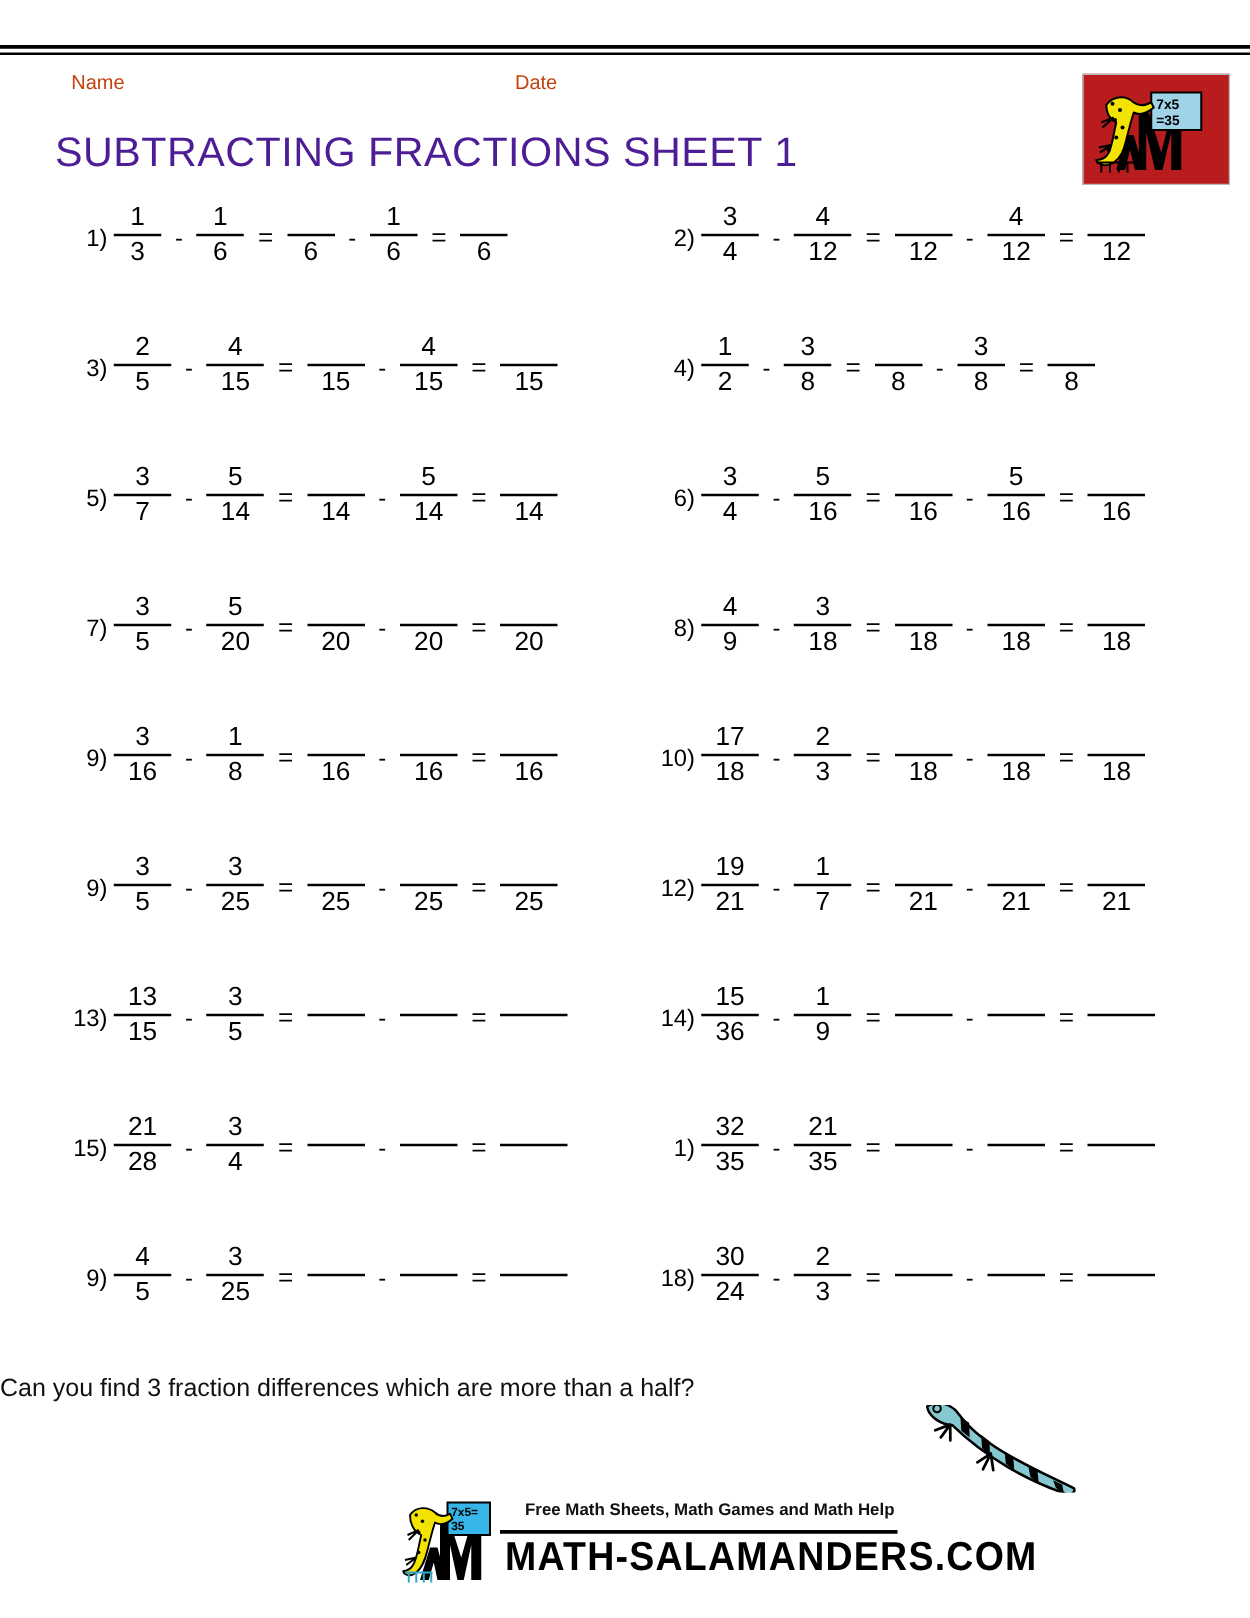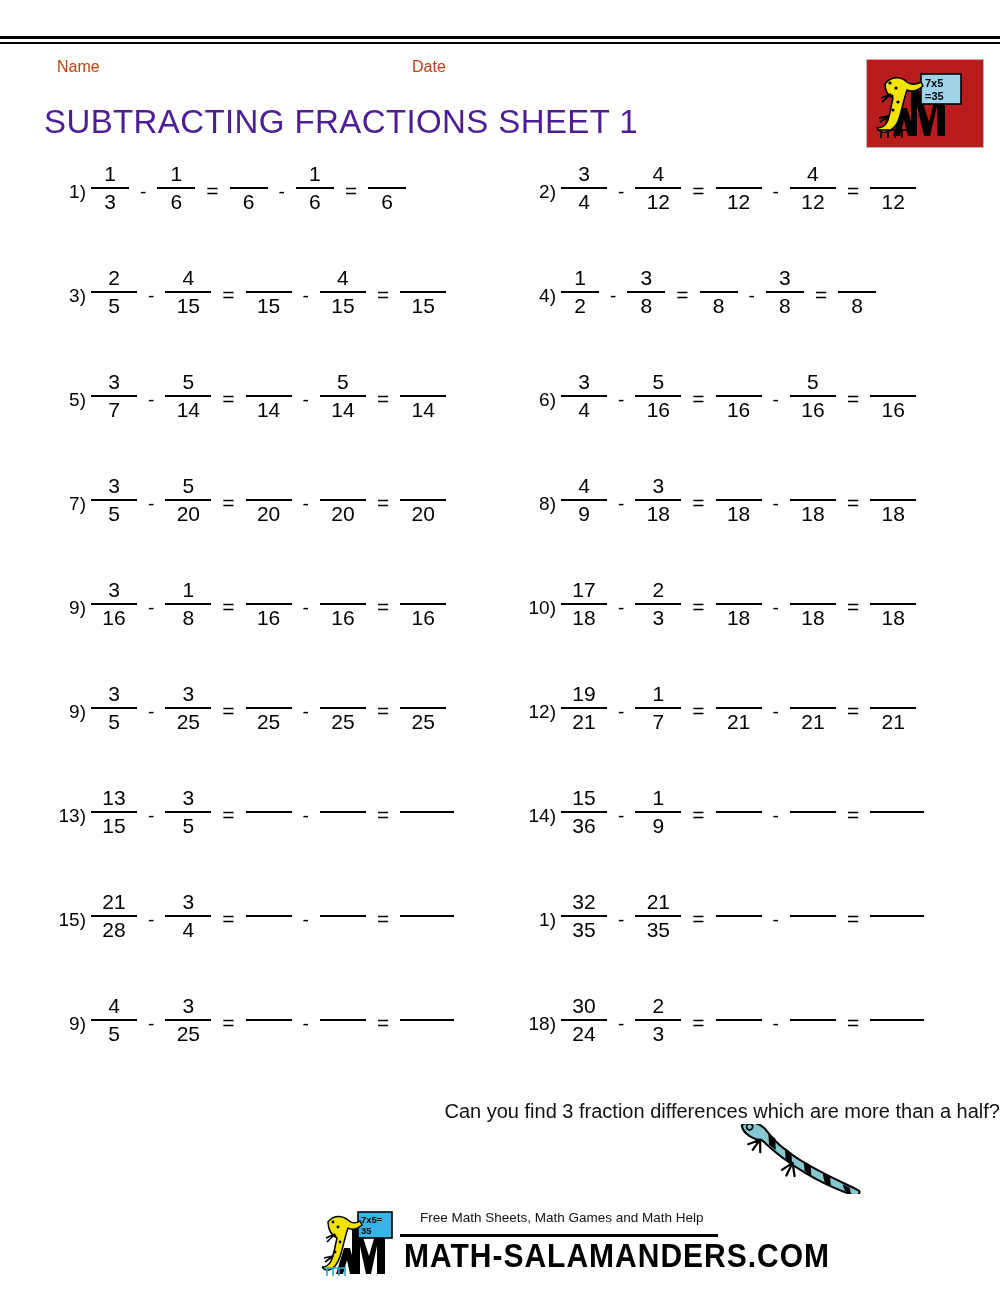--- a/index.html
+++ b/index.html
@@ -143,44 +143,44 @@
     font-family: "Liberation Sans", sans-serif;
     line-height: 1;
   }
   .op.eq { font-size: 21px; padding-top: 20px; }
 
   
   #footer-question {
     position: absolute;
     left: 0; top: 1100px;
     width: 1000px;
-    text-align: right;
+    text-align: left;
     font-size: 20px;
     font-family: "Liberation Sans", sans-serif;
     color: #111;
   }
 
   
   #lizard {
     position: absolute;
     left: 722px; top: 1124px;
     width: 150px; height: 70px;
   }
 
   
   #branding {
     position: absolute;
     left: 322px; top: 1192px;
-    width: 400px; height: 80px; margin-top: 10px;
+    width: 400px; height: 80px;
   }
   #brand-tagline {
     position: absolute;
     left: 98px; top: 8px;
     font-size: 13.5px;
-    font-weight: normal;
+    font-weight: bold;
     font-family: "Liberation Sans", sans-serif;
     color: #111;
     white-space: nowrap;
   }
   #brand-rule {
     position: absolute;
     left: 78px; top: 32px;
     width: 318px; height: 3px;
     background: #000;
   }

